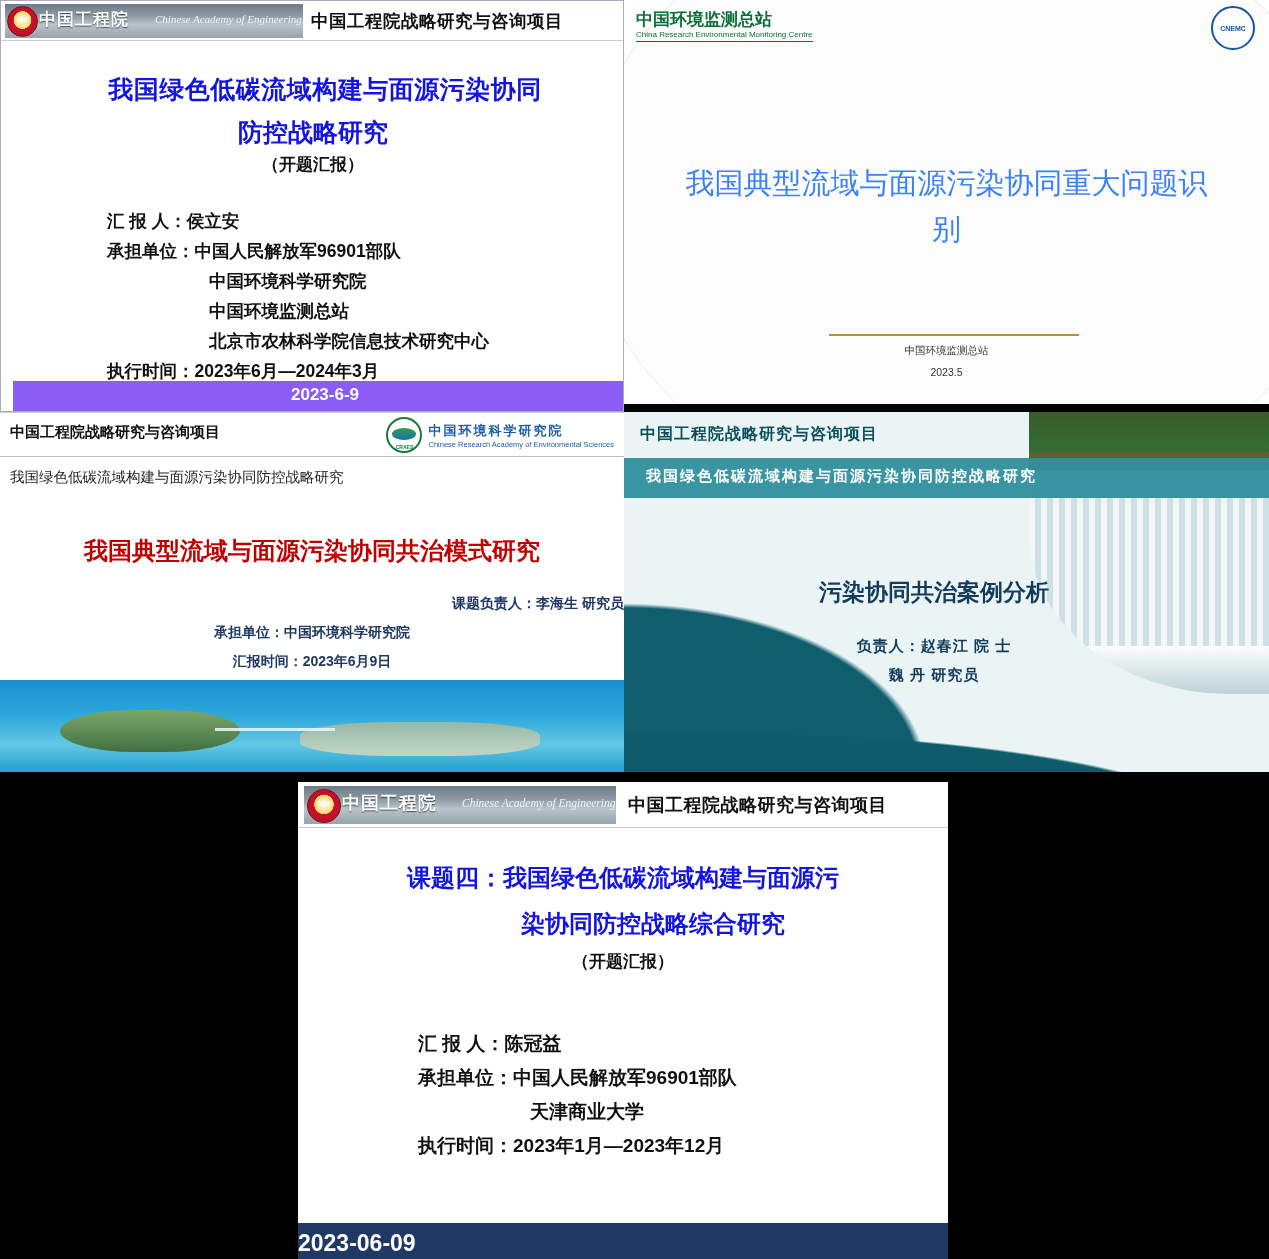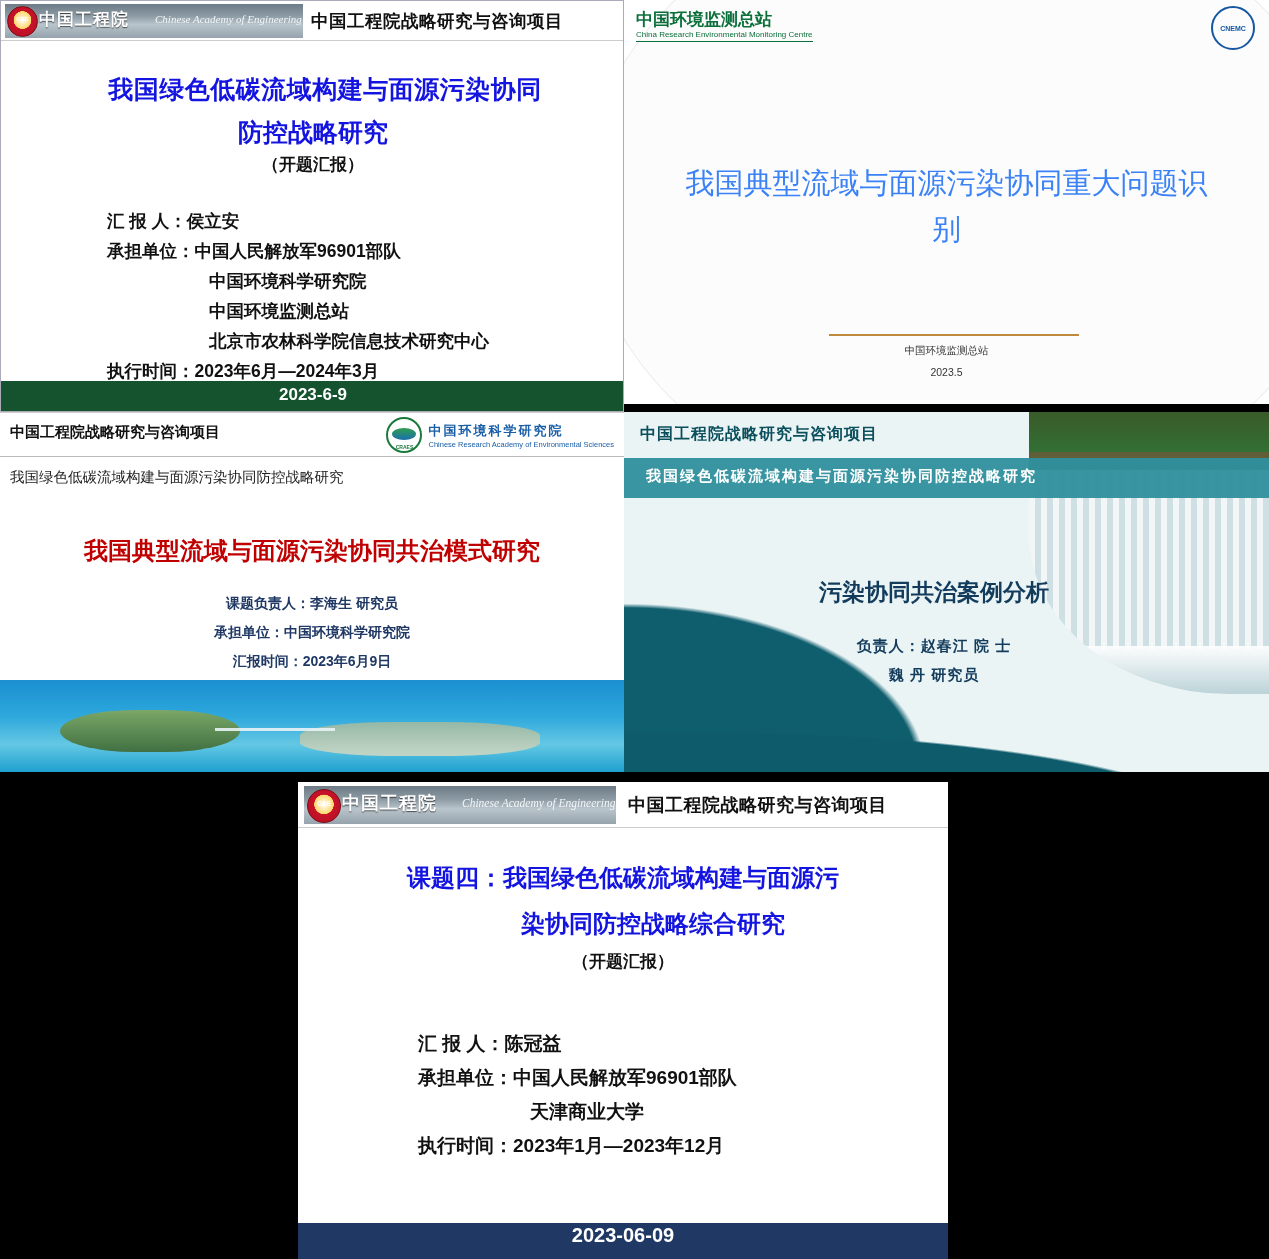--- a/index.html
+++ b/index.html
@@ -18,21 +18,21 @@
   #s1 .logo-band .cae-seal span{position:absolute;left:0;right:0;top:9px;text-align:center;font-size:6px;color:#fff;font-weight:bold;}
   #s1 .logo-band .cn{position:absolute;left:34px;top:4px;font-size:17px;font-weight:bold;color:#fff;letter-spacing:1px;
      text-shadow:0 1px 1px rgba(0,0,0,.6);font-family:"Liberation Serif",serif;}
   #s1 .logo-band .en{position:absolute;left:150px;top:9px;font-size:11px;color:#f2f6f8;font-family:"Liberation Serif",serif;font-style:italic;}
   #s1 .hdr-title{position:absolute;left:310px;top:8px;font-size:17.5px;font-weight:bold;color:#111;letter-spacing:.5px;}
   #s1 .t1{position:absolute;left:0;width:624px;top:72px;text-align:center;font-size:25px;font-weight:bold;color:#1414e0;letter-spacing:.5px;margin-left:12px;}
   #s1 .t2{position:absolute;left:0;width:624px;top:115px;text-align:center;font-size:25px;font-weight:bold;color:#1414e0;}
   #s1 .t3{position:absolute;left:0;width:624px;top:152px;text-align:center;font-size:17px;font-weight:bold;color:#111;}
   #s1 .meta{position:absolute;left:106px;top:205px;font-size:17.5px;font-weight:bold;color:#111;line-height:30px;}
   #s1 .meta .ind2{display:inline-block;width:102px;}
-  #s1 .bar{position:absolute;left:0;bottom:0;width:624px;height:30px;background:#14532d;}
+  #s1 .bar{position:absolute;left:12px;bottom:0;width:624px;height:30px;background:#8b5cf6;}
   #s1 .bar span{position:absolute;left:0;right:0;top:4px;text-align:center;color:#fff;font-size:17px;font-weight:bold;}
 
   
   #s2{left:624px;top:0;width:645px;height:404px;background:#fff;}
   #s2 .circle{position:absolute;left:-40px;top:-110px;width:760px;height:620px;border-radius:50%;
      background:#fcfcfc;border:1px solid #ebebeb;}
   #s2 .cn{position:absolute;left:12px;top:8px;font-size:17px;font-weight:bold;color:#0b6f3a;}
   #s2 .en{position:absolute;left:12px;top:30px;font-size:8px;color:#0b6f3a;border-bottom:1px solid #0b6f3a;padding-bottom:2px;}
   #s2 .cnemc{position:absolute;right:14px;top:6px;width:40px;height:40px;border-radius:50%;
      border:2px solid #1557a0;display:flex;align-items:center;justify-content:center;}
@@ -50,21 +50,21 @@
   #s3 .craes .seal{width:32px;height:32px;border-radius:50%;background:#fff;border:2px solid #1a7a3c;
      position:relative;}
   #s3 .craes .seal:before{content:"";position:absolute;left:4px;top:9px;width:24px;height:12px;border-radius:50%;
      background:linear-gradient(180deg,#2f9e4f,#1b6fae);}
   #s3 .craes .seal i{position:absolute;left:0;right:0;bottom:1px;text-align:center;font-size:5px;color:#1a7a3c;font-style:normal;font-weight:bold;}
   #s3 .craes .cn{font-size:13px;color:#1a5fa8;font-weight:bold;letter-spacing:2px;font-family:"Liberation Serif",serif;}
   #s3 .craes .en{font-size:7.5px;color:#1a5fa8;}
   #s3 .line1{position:absolute;left:10px;top:55px;font-size:14.5px;color:#222;}
   #s3 .t1{position:absolute;left:0;width:624px;top:122px;text-align:center;font-size:24px;font-weight:bold;color:#c00000;}
   #s3 .m{position:absolute;left:0;width:624px;text-align:center;font-size:14px;font-weight:bold;color:#1f3864;}
-  #s3 .m1{top:182px;} #s3 .m2{top:211px;} #s3 .m3{top:240px;}
+  #s3 .m1{top:182px;text-align:right;} #s3 .m2{top:211px;} #s3 .m3{top:240px;}
   #s3 .photo{position:absolute;left:0;bottom:0;width:624px;height:92px;
      background:linear-gradient(180deg,#1b8fd1 0%,#2ea8dc 40%,#64c8e4 70%,#1fa0cf 100%);overflow:hidden;}
   #s3 .photo .isl{position:absolute;left:60px;top:30px;width:180px;height:42px;border-radius:50%/60%;
      background:linear-gradient(180deg,#7fa861,#3f6b3a);opacity:.95;}
   #s3 .photo .isl2{position:absolute;left:300px;top:42px;width:240px;height:34px;border-radius:40%;
      background:linear-gradient(180deg,#9fb9a0,#cfd8c4);opacity:.9;}
   #s3 .photo .br{position:absolute;left:215px;top:48px;width:120px;height:3px;background:#e9f2f6;opacity:.9;}
 
   
   #s4{left:624px;top:412px;width:645px;height:360px;background:#eaf4f5;}
@@ -99,21 +99,21 @@
   #s5 .logo-band .cn{position:absolute;left:38px;top:5px;font-size:18px;font-weight:bold;color:#fff;letter-spacing:1px;
      text-shadow:0 1px 1px rgba(0,0,0,.6);font-family:"Liberation Serif",serif;}
   #s5 .logo-band .en{position:absolute;left:158px;top:11px;font-size:11.5px;color:#f2f6f8;font-family:"Liberation Serif",serif;font-style:italic;}
   #s5 .hdr-title{position:absolute;left:330px;top:11px;font-size:18px;font-weight:bold;color:#111;letter-spacing:.5px;}
   #s5 .t1{position:absolute;left:0;width:650px;top:80px;text-align:center;font-size:24px;font-weight:bold;color:#1414e0;}
   #s5 .t2{position:absolute;left:0;width:650px;top:126px;text-align:center;font-size:24px;font-weight:bold;color:#1414e0;padding-left:30px;}
   #s5 .t3{position:absolute;left:0;width:650px;top:168px;text-align:center;font-size:17px;font-weight:bold;color:#111;}
   #s5 .meta{position:absolute;left:120px;top:245px;font-size:19px;font-weight:bold;color:#111;line-height:34px;}
   #s5 .meta .ind{display:inline-block;width:112px;}
   #s5 .bar{position:absolute;left:0;bottom:0;width:650px;height:36px;background:#1f3864;}
-  #s5 .bar span{position:absolute;left:0;right:0;top:1px;text-align:center;color:#fff;font-size:20px;font-weight:bold;}
+  #s5 .bar span{position:absolute;left:0;right:0;top:7px;color:#fff;font-size:23px;font-weight:bold;}
 </style>
 </head>
 <body>
 
 <div class="slide" id="s1">
   <div class="hdr">
     <div class="logo-band">
       <div class="cae-seal">
           <span>CAE</span>
         </div>

